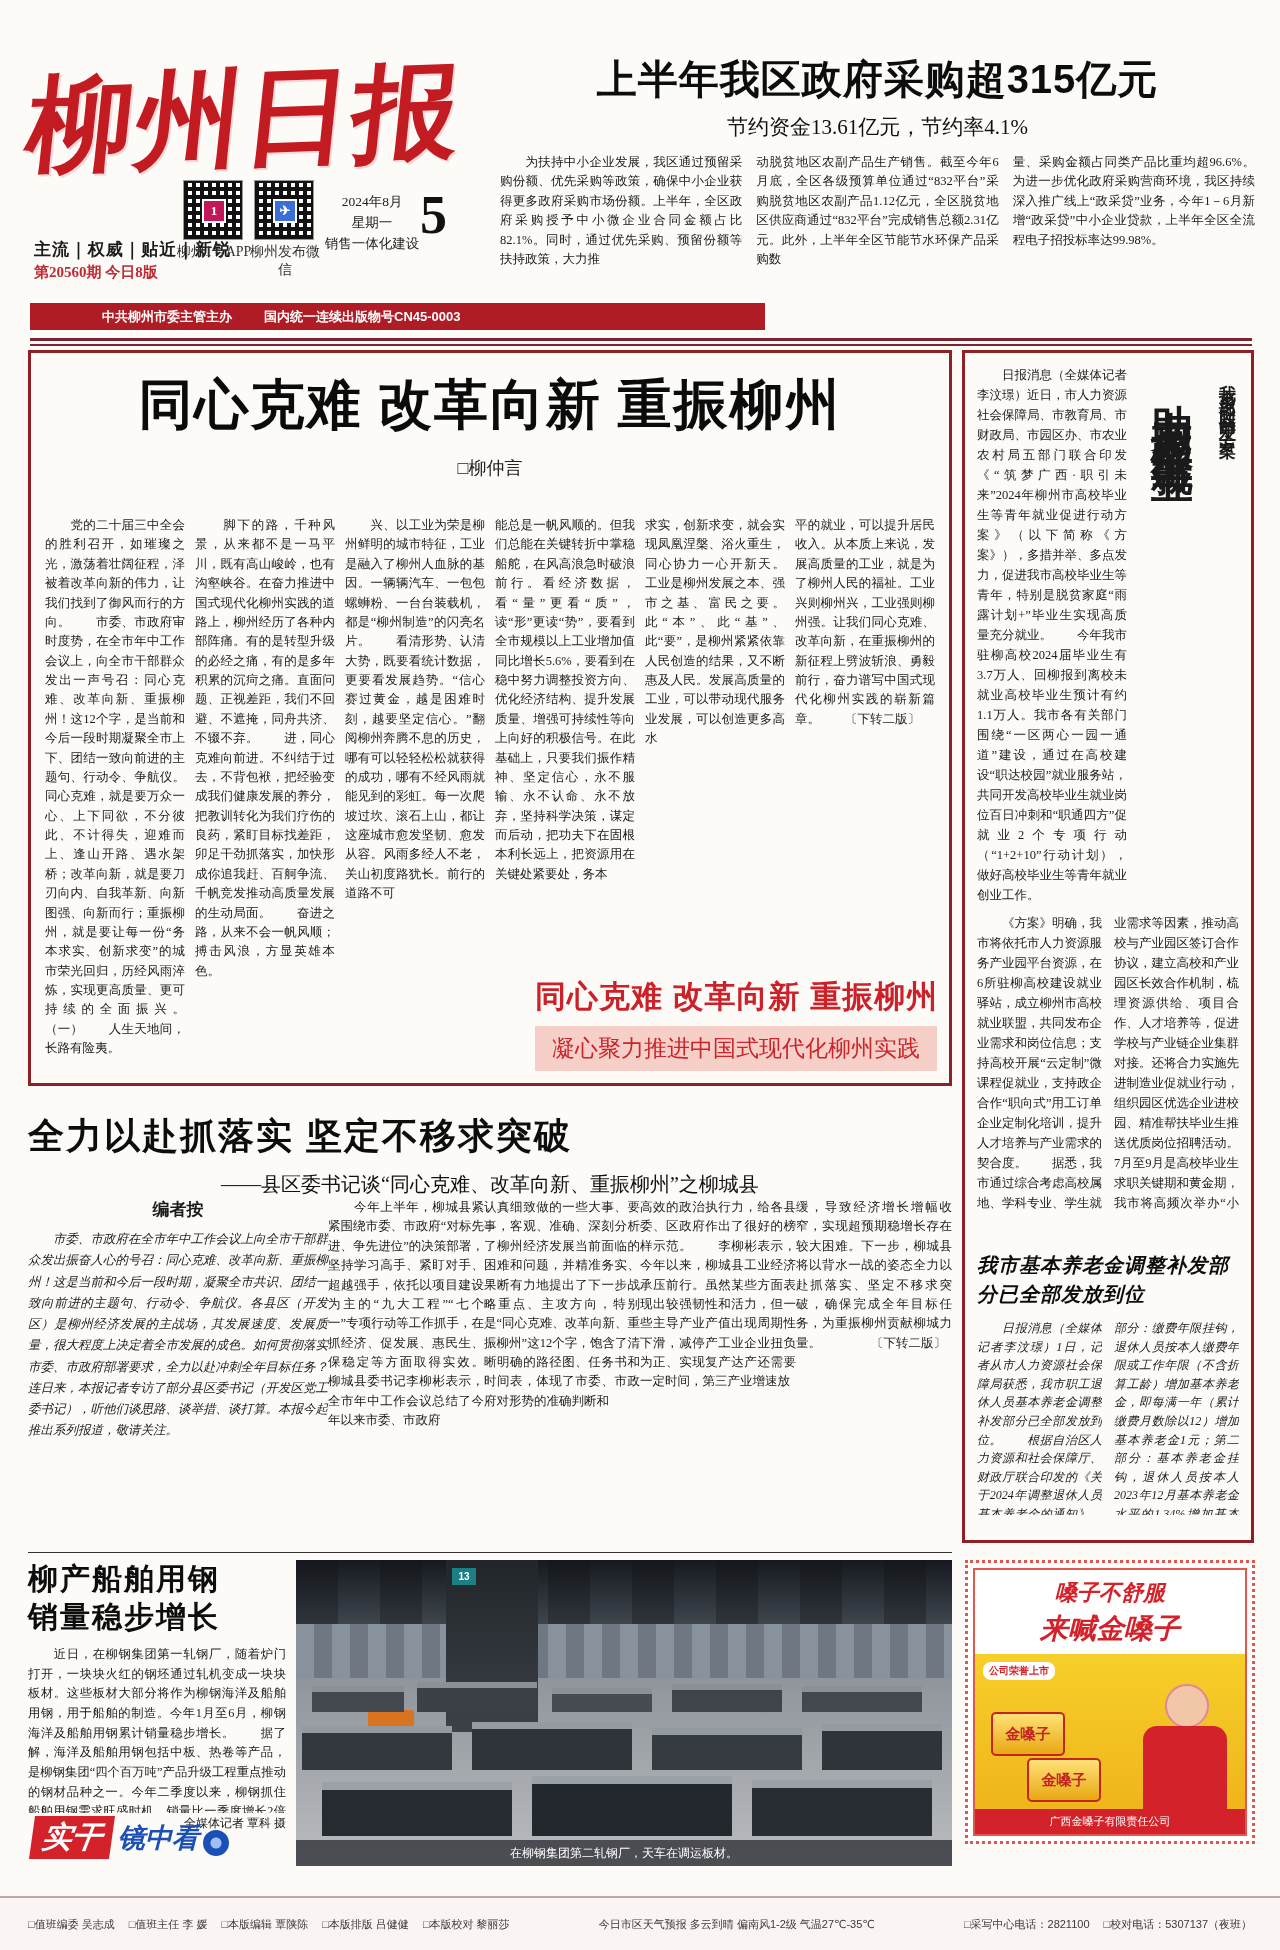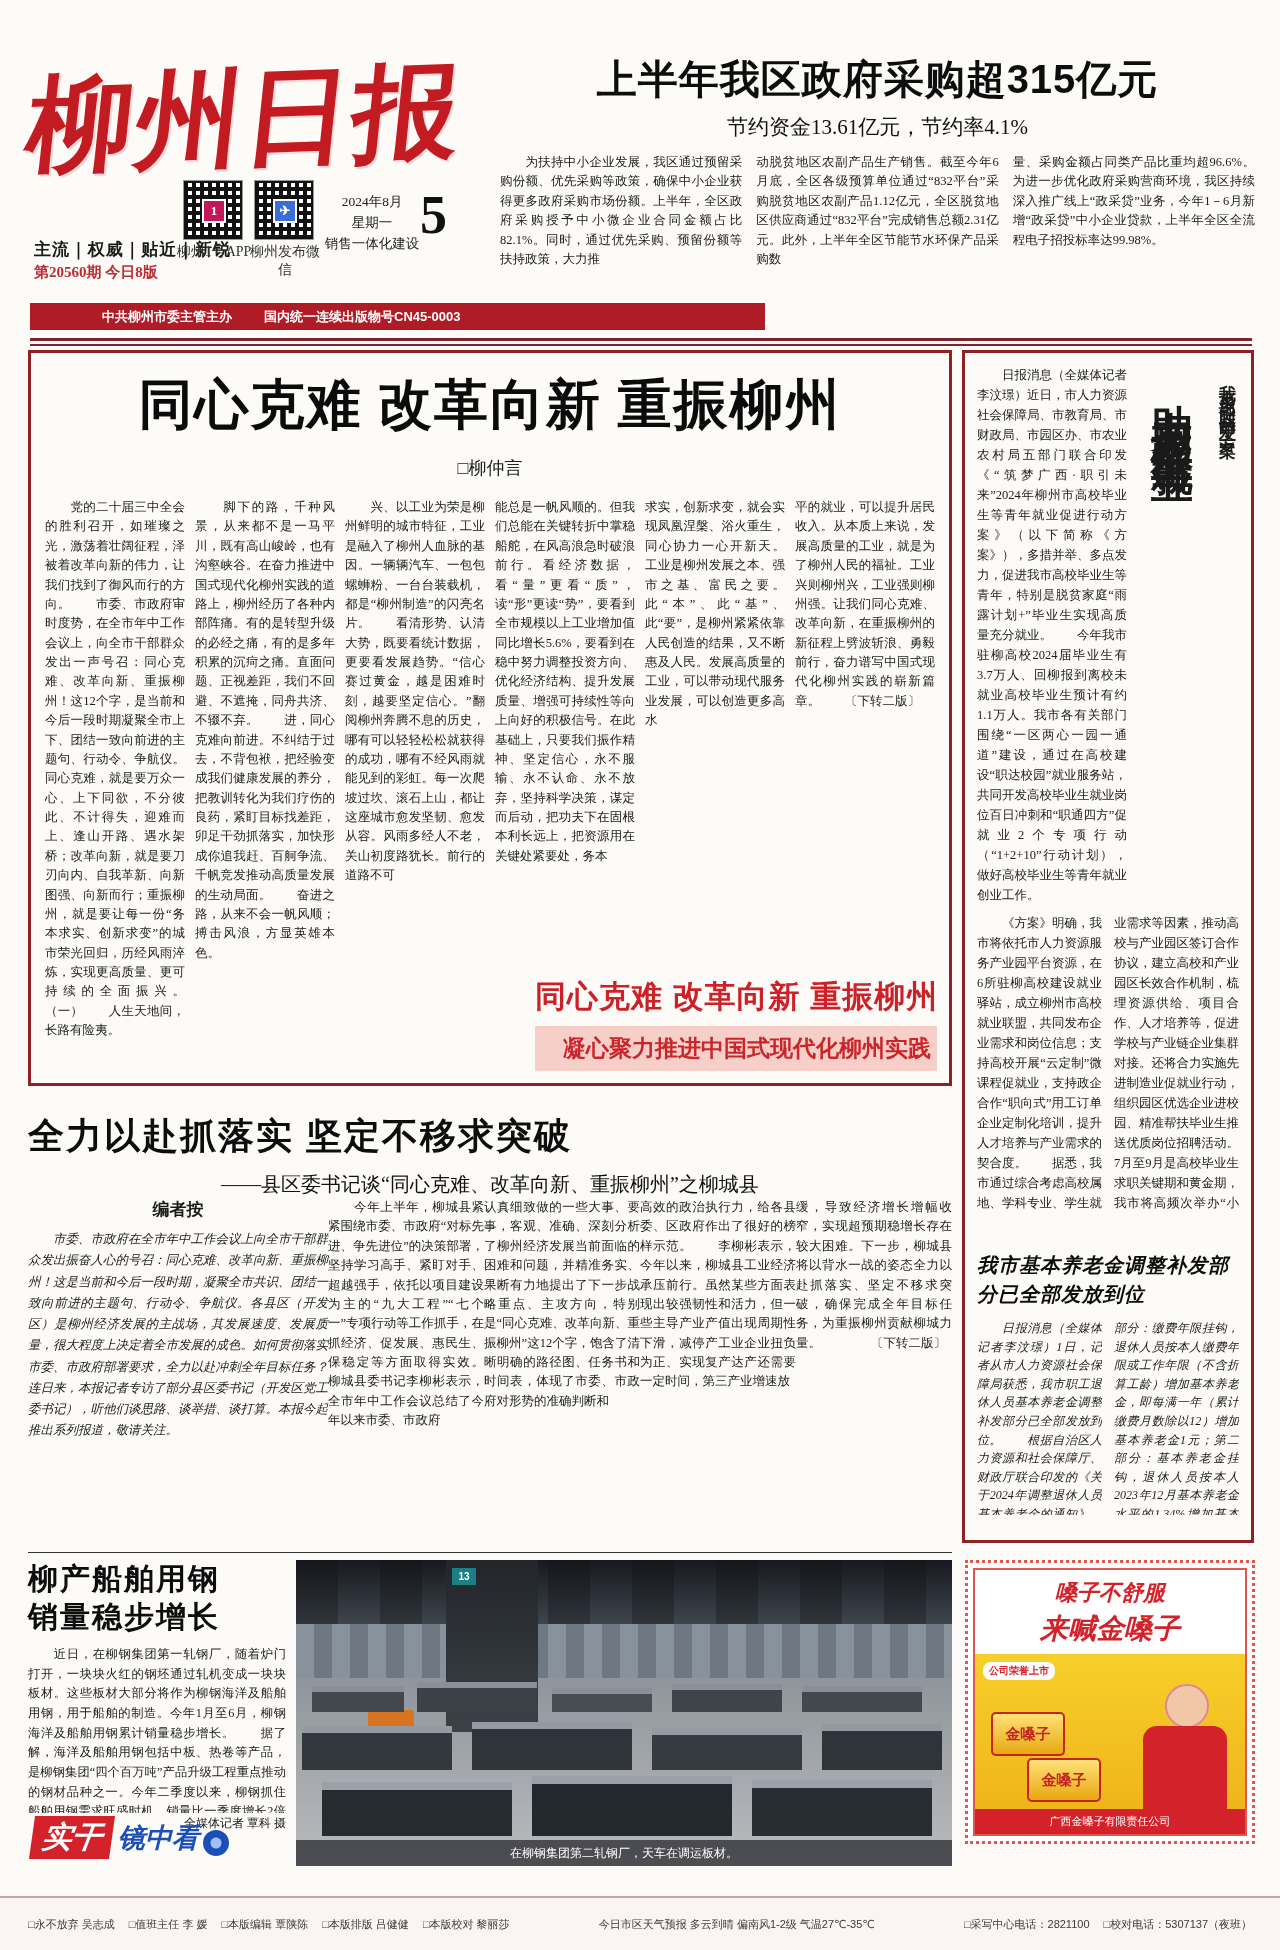--- a/index.html
+++ b/index.html
@@ -34,29 +34,29 @@
   .top-headline { text-align:center; font-size:40px; font-weight:900; letter-spacing:1px; color:#0d0d0d; }
   .top-subtitle { text-align:center; font-size:21px; margin-top:6px; color:#111; }
   .top-cols { display:flex; gap:14px; margin-top:12px; }
   .top-col { flex:1; font-size:12.5px; line-height:1.55; height:178px; overflow:hidden; }
 
   
   .main-box { left:28px; top:350px; width:924px; height:736px; border:3px solid #8e2026; padding:12px 14px; }
   .main-headline { text-align:center; font-size:54px; font-weight:900; letter-spacing:2px; color:#0b0b0b;
     font-family:"Liberation Serif","DejaVu Serif",serif; margin-top:4px; }
   .main-byline { text-align:center; font-size:18px; margin-top:14px; color:#222; }
-  .main-cols { display:flex; gap:10px; margin-top:18px; }
+  .main-cols { display:flex; gap:10px; margin-top:36px; }
   .main-col { width:140px; font-size:12.5px; line-height:1.55; overflow:hidden; }
   .main-col.tall { height:548px; }
   .main-col.short { height:430px; }
   .inset { position:absolute; right:12px; bottom:12px; width:402px; text-align:center; }
   .inset-title { color:#cc2128; font-size:31px; font-weight:900; letter-spacing:1px; white-space:nowrap;
     font-family:"Liberation Sans","DejaVu Sans",sans-serif; }
-  .inset-sub { margin-top:8px; background:#f6d0c8; color:#c9252b; font-size:23px; font-weight:700;
-    padding:7px 6px; font-family:"Liberation Sans","DejaVu Sans",sans-serif; white-space:nowrap;text-align:right; }
+  .inset-sub { margin-top:8px; background:#f6d0c8; color:#c9252b; font-size:23px; font-weight:400;
+    padding:7px 6px; font-family:"Liberation Sans","DejaVu Sans",sans-serif; white-space:nowrap; }
 
   
   .rail { left:962px; top:350px; width:292px; height:1193px; border:3px solid #8e2026; padding:12px 12px; }
   .rail-top { display:flex; height:540px; }
   .rail-intro { width:150px; font-size:12.5px; line-height:1.6; overflow:hidden; }
   .rail-head-block { flex:1; writing-mode:vertical-rl; padding-top:6px; }
   .v-kicker { font-size:17px; font-weight:bold; letter-spacing:5px; margin-left:16px;
     font-family:"Liberation Sans","DejaVu Sans",sans-serif; }
   .v-headline { font-size:42px; font-weight:900; letter-spacing:7px;
     font-family:"Liberation Sans","DejaVu Sans",sans-serif; }
@@ -292,21 +292,21 @@
         <div class="ad-pack p2">金嗓子</div>
         <div class="ad-person-head"></div>
         <div class="ad-person-body"></div>
       </div>
       <div class="ad-bottom">广西金嗓子有限责任公司</div>
     </div>
   </div>
 
   <div class="abs footer sans">
     <div class="group">
-      <span>□永不放弃 吴志成</span>
+      <span>□值班编委 吴志成</span>
       <span>□值班主任 李 媛</span>
       <span>□本版编辑 覃陕陈</span>
       <span>□本版排版 吕健健</span>
       <span>□本版校对 黎丽莎</span>
     </div>
     <span>今日市区天气预报 多云到晴 偏南风1-2级 气温27℃-35℃</span>
     <div class="group">
       <span>□采写中心电话：2821100</span>
       <span>□校对电话：5307137（夜班）</span>
     </div>

